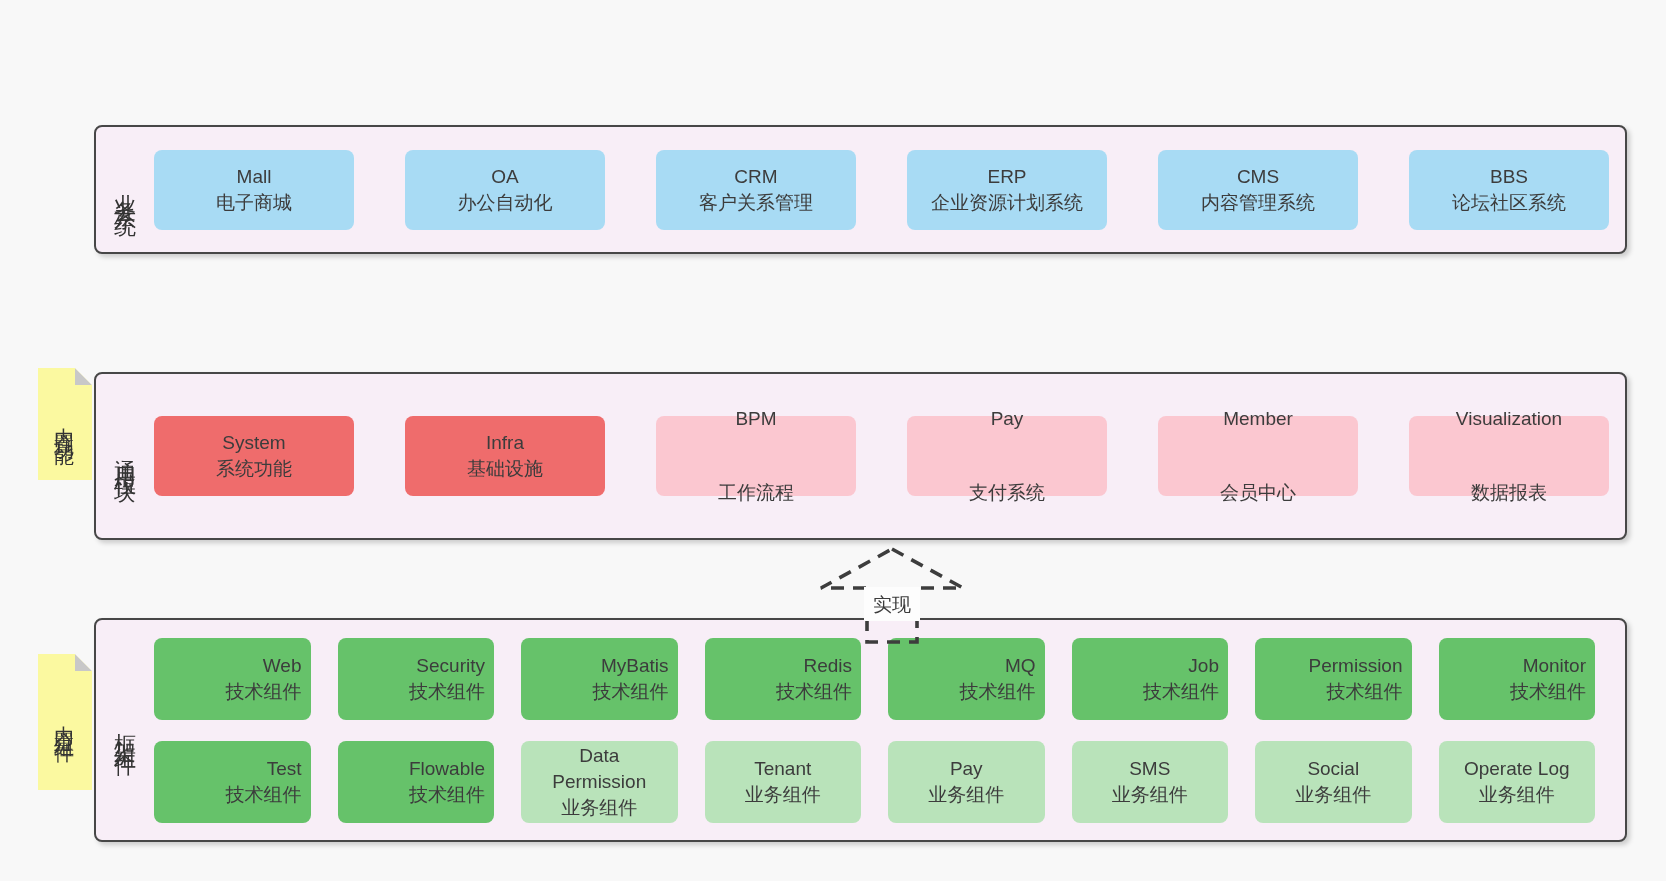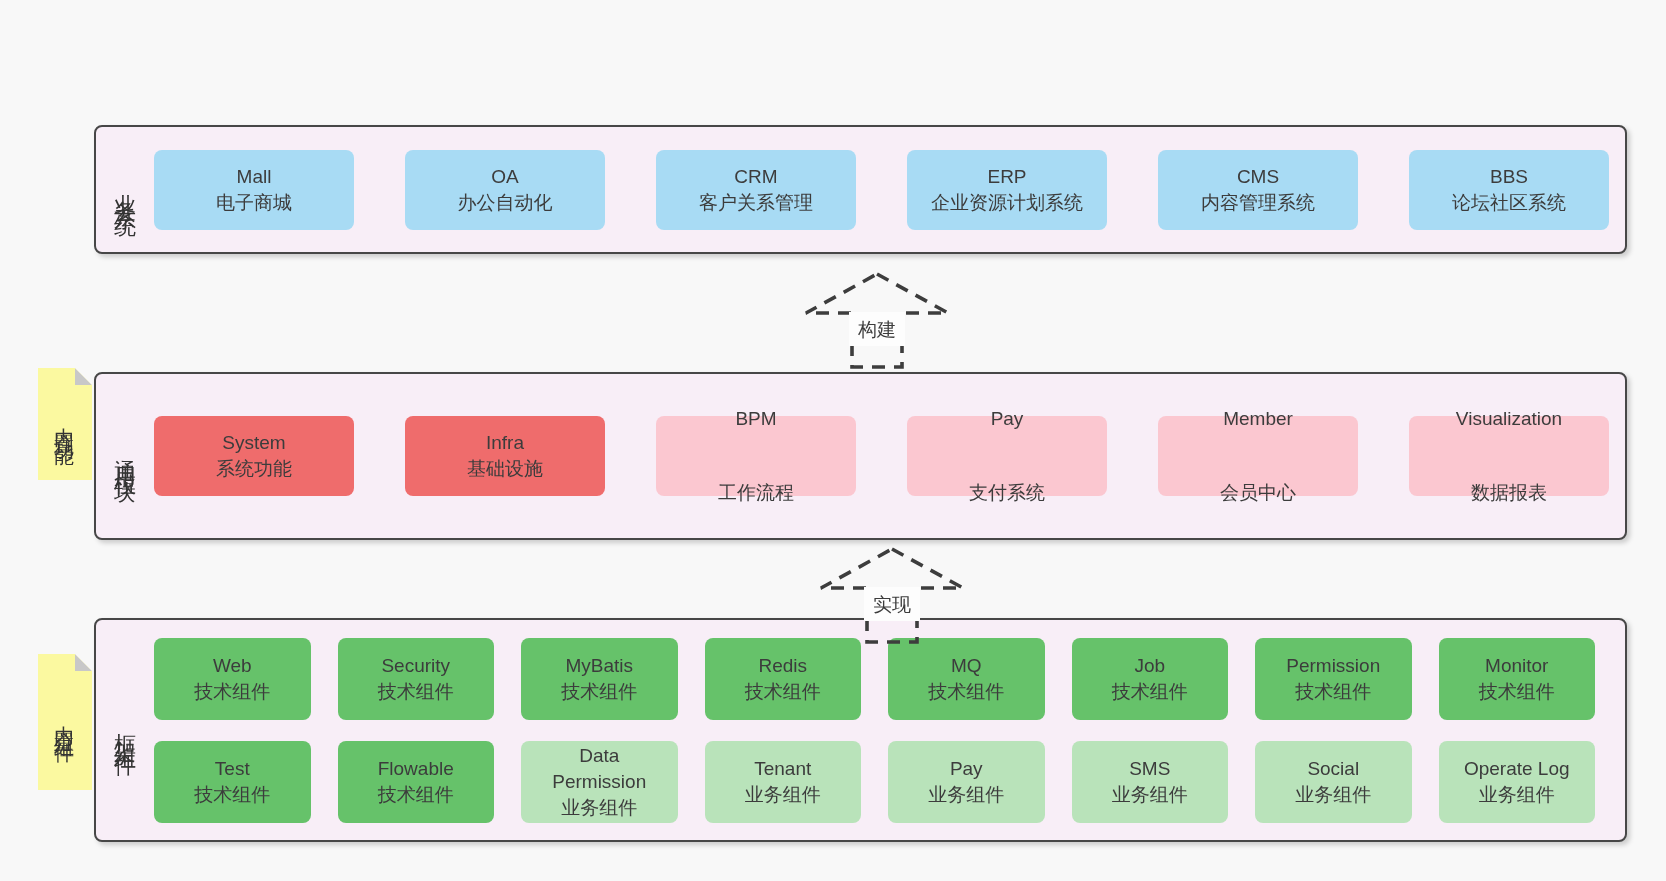--- a/index.html
+++ b/index.html
@@ -23,21 +23,21 @@
   .box {
     flex:1 1 0; min-width:0; height:80px; border-radius:8px;
     display:flex; flex-direction:column; align-items:center; justify-content:center;
     text-align:center; font-size:19px; line-height:26px; padding:0 9px; box-sizing:border-box;
     color:var(--text);
   }
   .layer-framework-components .box { height:82px; }
   .v-blue        { background:var(--box-blue); }
   .v-red         { background:var(--box-red); }
   .v-pink        { background:var(--box-pink);gap:48px; }
-  .v-green       { background:var(--box-green); }
+  .v-green       { background:var(--box-green);align-items:flex-end; }
   .v-green-light { background:var(--box-green-light); }
 
   .sticky {
     position:absolute; left:38px; width:54px; background:var(--sticky-yellow);
     clip-path:polygon(0 0, calc(100% - 17px) 0, 100% 17px, 100% 100%, 0 100%);
     display:flex; filter:drop-shadow(2px 2px 2px rgba(0,0,0,0.25));
   }
   .sticky-fold {
     position:absolute; top:0; right:0; width:17px; height:17px;
     background:var(--sticky-fold); clip-path:polygon(0 0, 100% 100%, 0 100%);
@@ -193,23 +193,18 @@
             <span class="box-en">Operate Log</span>
             <span class="box-zh">业务组件</span>
           </div>
         </div>
       </div>
     </section>
     <div class="sticky" style="top: 654px; height: 136px;">
       <span class="sticky-fold"></span>
       <span class="sticky-text">内置组件</span>
     </div>
-    <div class="arrow-wrap" style="left: 792px; top: 268px;"><svg viewBox="0 0 170 110" width="170" height="110">
-        <path d="M85 6 L156 45 L110 45 L110 99 L60 99 L60 45 L14 45 Z" fill="none" stroke="var(--arrow)" stroke-width="3.6" stroke-dasharray="13 9"></path>
-        <rect x="57" y="44" width="56" height="34" fill="var(--arrow-label-bg)"></rect>
-        <text x="85" y="68" text-anchor="middle">构建</text>
-      </svg></div>
     <div class="arrow-wrap" style="left: 807px; top: 543px;"><svg viewBox="0 0 170 110" width="170" height="110">
         <path d="M85 6 L156 45 L110 45 L110 99 L60 99 L60 45 L14 45 Z" fill="none" stroke="var(--arrow)" stroke-width="3.6" stroke-dasharray="13 9"></path>
         <rect x="57" y="44" width="56" height="34" fill="var(--arrow-label-bg)"></rect>
         <text x="85" y="68" text-anchor="middle">实现</text>
       </svg></div>
   </div>
 
 </body></html>

